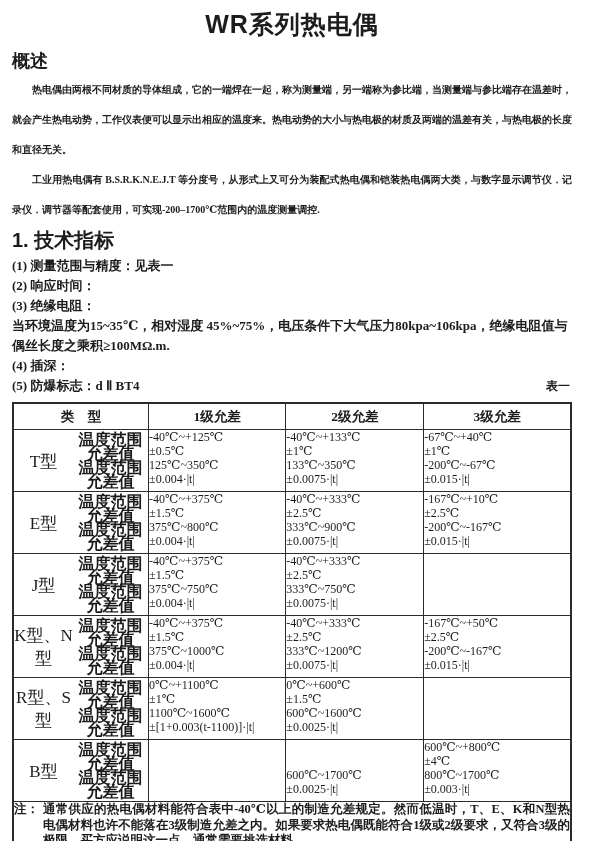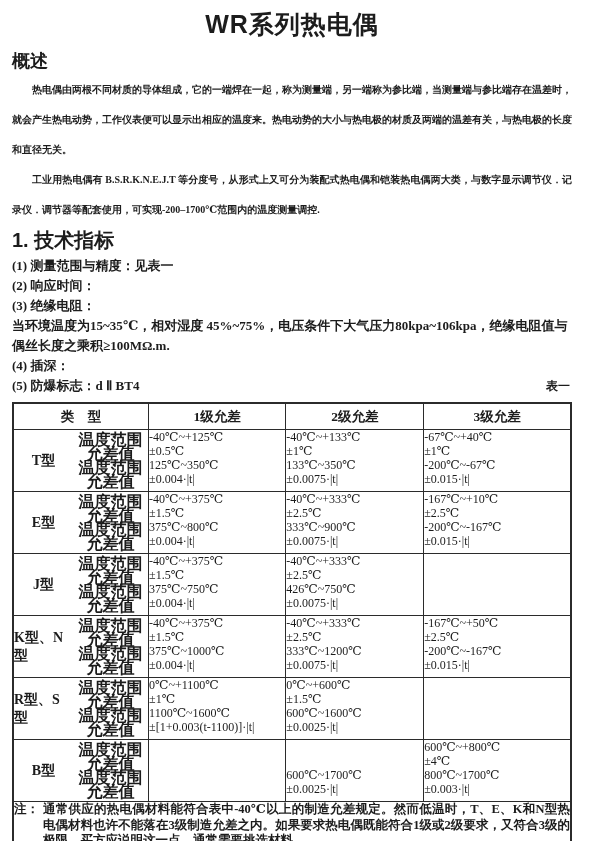--- a/index.html
+++ b/index.html
@@ -86,23 +86,23 @@
   }
   .type-cell-inner {
     display: flex;
     padding: 3px 0 2px 0;
   }
   .type-name {
     width: 44%;
     display: flex;
     align-items: center;
     justify-content: center;
-    font-weight: bold;
-    font-size: 14px;
-    text-align: left;
+    font-weight: normal;
+    font-size: 17px;
+    text-align: center;
   }
   .row-labels { width: 56%; }
   .cell-line {
     height: 14px;
     line-height: 14px;
     white-space: nowrap;
     font-size: 12px;
   }
   .label-line {
     text-align: center;
@@ -236,21 +236,21 @@
           </td>
           <td class="value-cell">
             <div class="cell-line">-40℃~+375℃</div>
             <div class="cell-line">±1.5℃</div>
             <div class="cell-line">375℃~750℃</div>
             <div class="cell-line">±0.004·|t|</div>
           </td>
           <td class="value-cell">
             <div class="cell-line">-40℃~+333℃</div>
             <div class="cell-line">±2.5℃</div>
-            <div class="cell-line">426℃~750℃</div>
+            <div class="cell-line">333℃~750℃</div>
             <div class="cell-line">±0.0075·|t|</div>
           </td>
           <td class="value-cell">
             <div class="cell-line">&nbsp;</div>
             <div class="cell-line">&nbsp;</div>
             <div class="cell-line">&nbsp;</div>
             <div class="cell-line">&nbsp;</div>
           </td>
         </tr>
         <tr>

